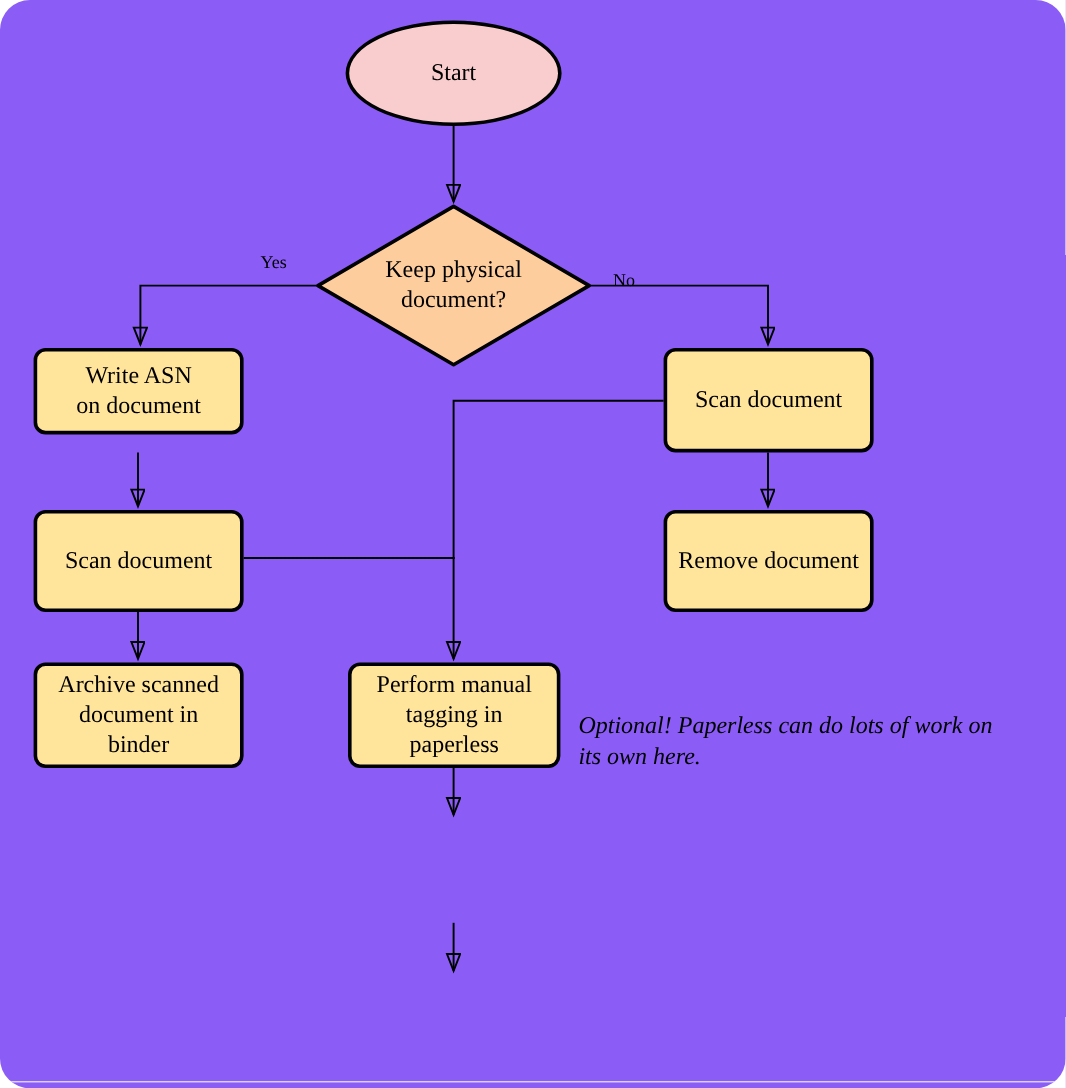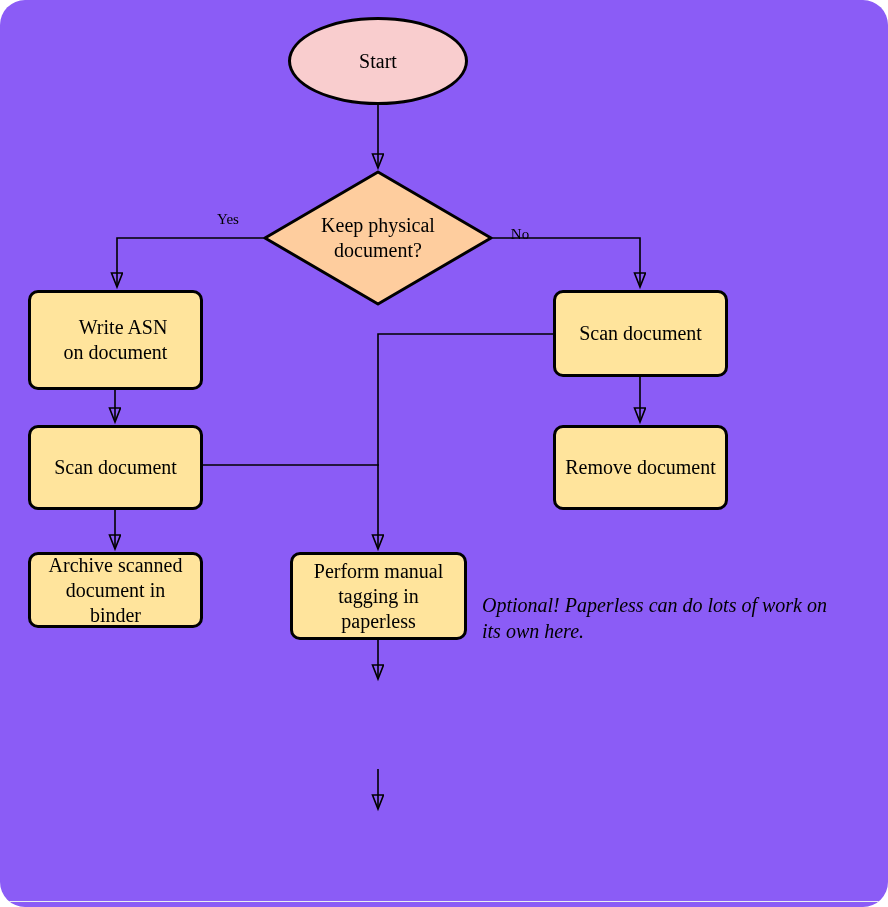--- a/index.html
+++ b/index.html
@@ -124,38 +124,38 @@
 
   <div class="decision-label" style="left:275px; top:182px; width:206px; height:112px;">
     <span>Keep physical
 document?</span>
   </div>
 
   <div class="edge-label" style="left:198px; top:211px;">Yes</div>
 
   <div class="edge-label" style="left:490px; top:211px;margin-top:15px;">No</div>
 
-  <div class="node process" style="left:28px; top:290px; width:175px; height:100px;text-align:right;">
+  <div class="node process" style="left:28px; top:290px; width:175px; height:72px;">
     <span>Write ASN
 on document</span>
   </div>
 
   <div class="node process" style="left:553px; top:290px; width:175px; height:87px;">
     <span>Scan document</span>
   </div>
 
   <div class="node process" style="left:28px; top:425px; width:175px; height:85px;">
     <span>Scan document</span>
   </div>
 
   <div class="node process" style="left:553px; top:425px; width:175px; height:85px;">
     <span>Remove document</span>
   </div>
 
-  <div class="node process" style="left:28px; top:552px; width:175px; height:76px;">
+  <div class="node process" style="left:28px; top:552px; width:175px; height:88px;">
     <span>Archive scanned
 document in
 binder</span>
   </div>
 
   <div class="node process" style="left:290px; top:552px; width:177px; height:88px;">
     <span>Perform manual
 tagging in
 paperless</span>
   </div>

